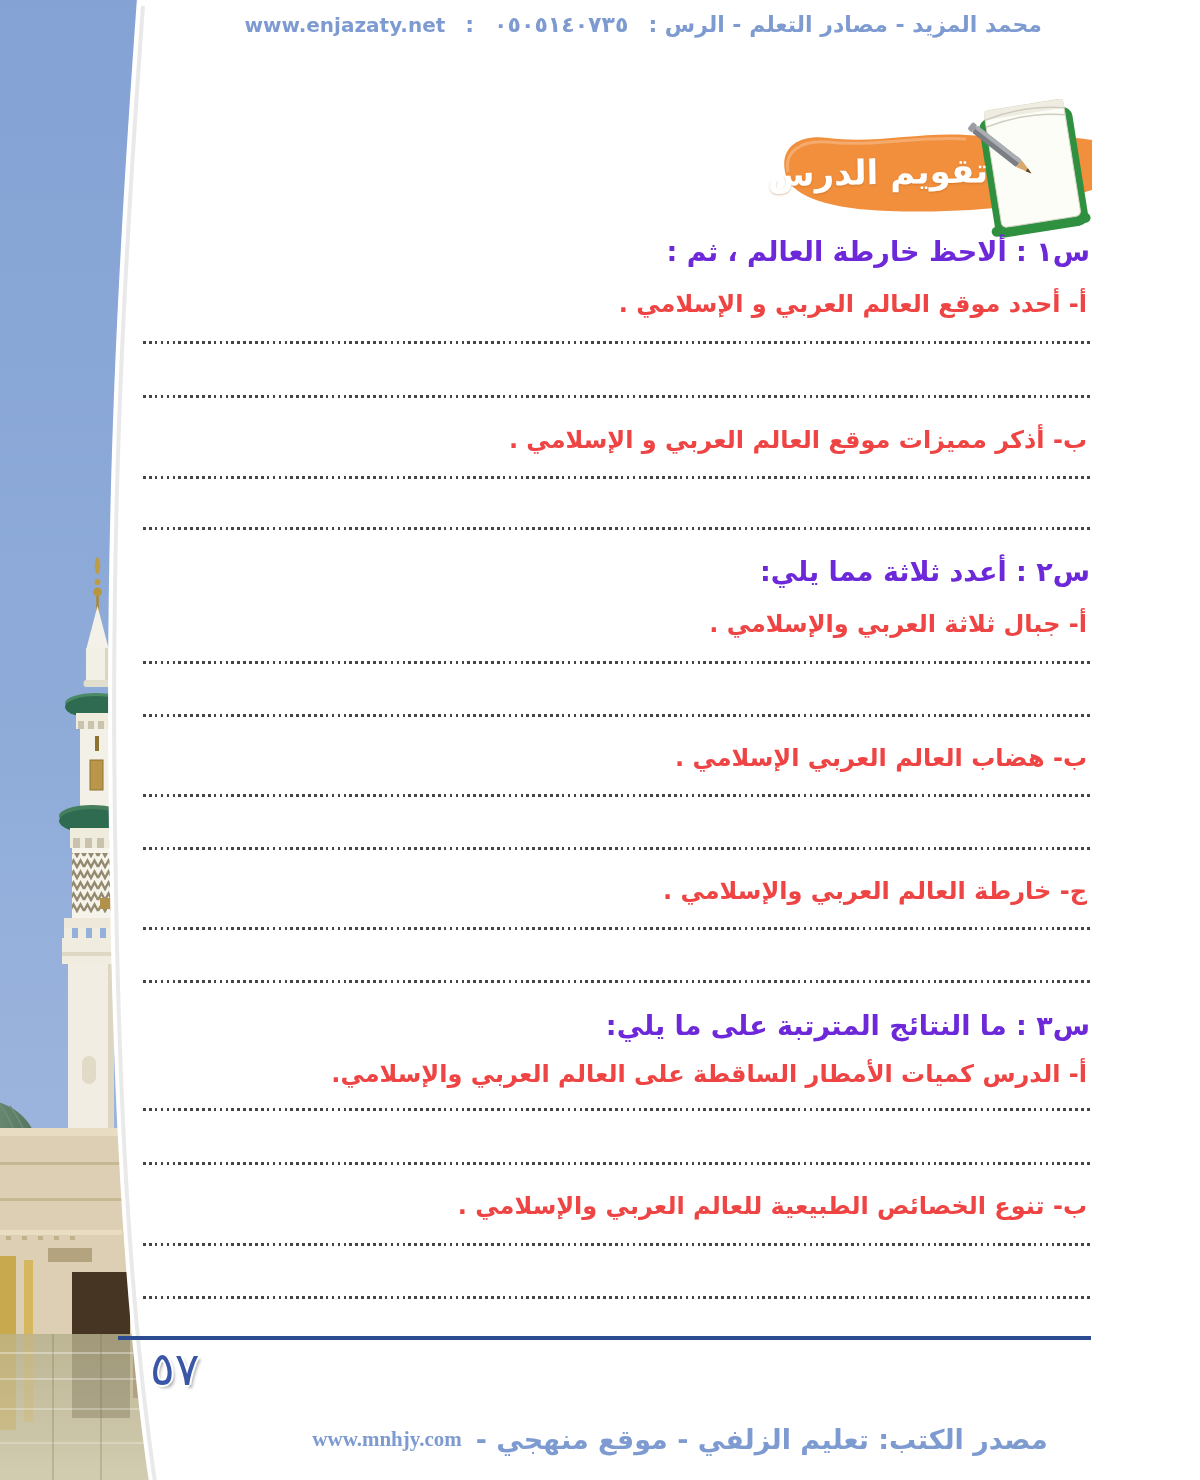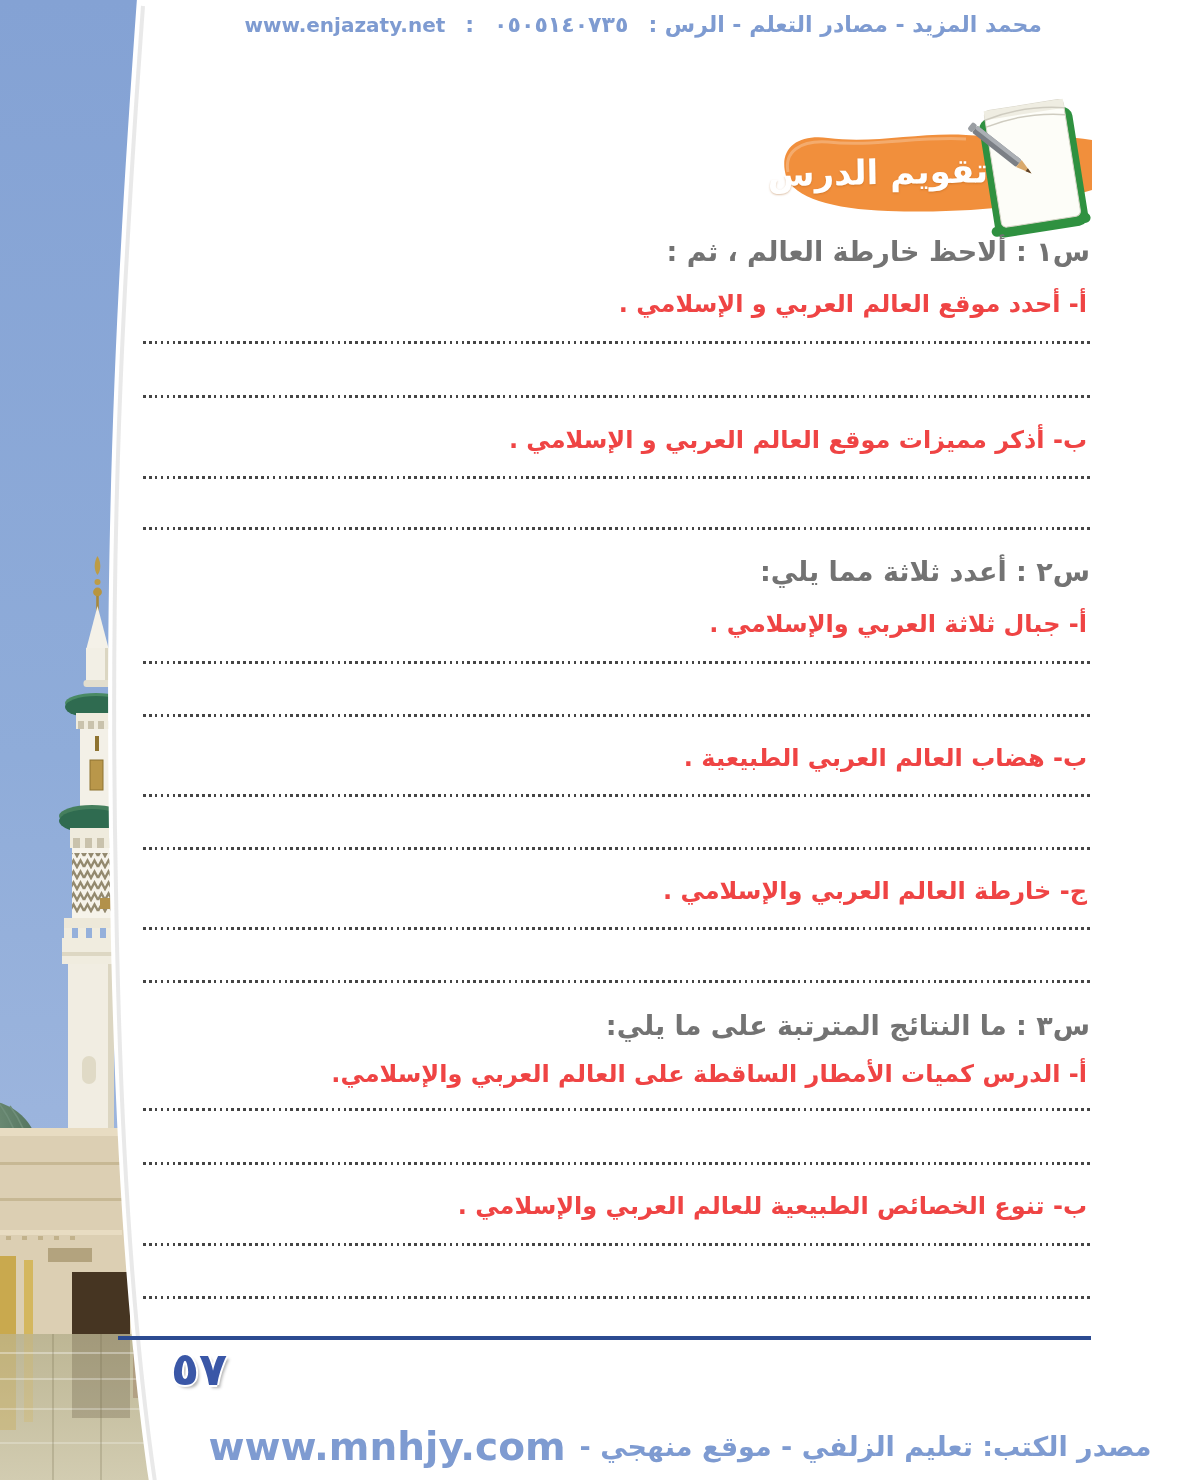--- a/index.html
+++ b/index.html
@@ -17,45 +17,44 @@
   .header .url{font-size:20px;}
   .banner-svg{position:absolute;left:770px;top:92px;width:332px;height:148px;}
   .banner-label{
     position:absolute;left:788px;top:252px;width:200px;text-align:center;
     color:#ffffff;font-weight:bold;font-size:34px;direction:rtl;white-space:nowrap;
     transform:translateY(-100px) rotate(-1deg);
     text-shadow:0 1px 2px rgba(160,80,10,0.35);
   }
   .qh{
     position:absolute;right:110px;direction:rtl;white-space:nowrap;
-    color:#737373;font-weight:bold;font-size:27px;
+    color:#6d28d9;font-weight:bold;font-size:27px;
   }
   .qi{
     position:absolute;right:113px;direction:rtl;white-space:nowrap;
     color:#ef4444;font-weight:bold;font-size:24px;
   }
   .dotline{
     position:absolute;left:143px;width:948px;height:3px;
     background:repeating-linear-gradient(90deg,#454545 0 2.6px,transparent 2.6px 5.9px);
   }
   .footer-rule{
     position:absolute;left:118px;top:1336px;width:973px;height:4px;background:#2C4B91;
   }
   .page-number{
     position:absolute;left:150px;top:1342px;
-    color:#3A57A7;font-weight:bold;font-size:46px;
+    color:#3A57A7;font-weight:normal;font-size:46px;
     text-shadow:-2px 0 0 #fff,2px 0 0 #fff,0 -2px 0 #fff,0 2px 0 #fff,3px 3px 3px rgba(90,90,90,0.45);
-    margin-left:21px;
   }
   .footer{
     position:absolute;left:160px;right:0;top:1424px;direction:rtl;
     display:flex;justify-content:center;align-items:center;gap:14px;
     color:#7E9BD1;font-weight:bold;font-size:27px;white-space:nowrap;
   }
-  .footer .url{font-size:39px;}
+  .footer .url{font-size:21px;font-family:Liberation Serif, serif;}
 </style>
 </head>
 <body>
 
 <div class="photo-strip">
   <svg width="165" height="1480" viewBox="0 0 165 1480">
     <defs>
       <linearGradient id="sky" x1="0" y1="0" x2="0" y2="1">
         <stop offset="0" stop-color="#84A2D4"></stop>
         <stop offset="0.55" stop-color="#8FACD9"></stop>
@@ -196,21 +195,21 @@
 <div class="dotline" style="top:341px"></div>
 <div class="dotline" style="top:395px"></div>
 <div class="qi" style="top:426px">ب-  أذكر مميزات موقع العالم العربي و الإسلامي .</div>
 <div class="dotline" style="top:476px"></div>
 <div class="dotline" style="top:527px"></div>
 
 <div class="qh" style="top:556px">س٢ : أعدد ثلاثة مما يلي:</div>
 <div class="qi" style="top:610px">أ- جبال ثلاثة العربي والإسلامي .</div>
 <div class="dotline" style="top:661px"></div>
 <div class="dotline" style="top:714px"></div>
-<div class="qi" style="top:744px">ب- هضاب العالم العربي الطبيعية .</div>
+<div class="qi" style="top:744px">ب- هضاب العالم العربي الإسلامي .</div>
 <div class="dotline" style="top:794px"></div>
 <div class="dotline" style="top:847px"></div>
 <div class="qi" style="top:877px">ج- خارطة العالم العربي والإسلامي .</div>
 <div class="dotline" style="top:927px"></div>
 <div class="dotline" style="top:980px"></div>
 
 <div class="qh" style="top:1010px">س٣ : ما النتائج المترتبة على ما يلي:</div>
 <div class="qi" style="top:1060px">أ- الدرس كميات الأمطار الساقطة على العالم العربي والإسلامي.</div>
 <div class="dotline" style="top:1108px"></div>
 <div class="dotline" style="top:1162px"></div>

